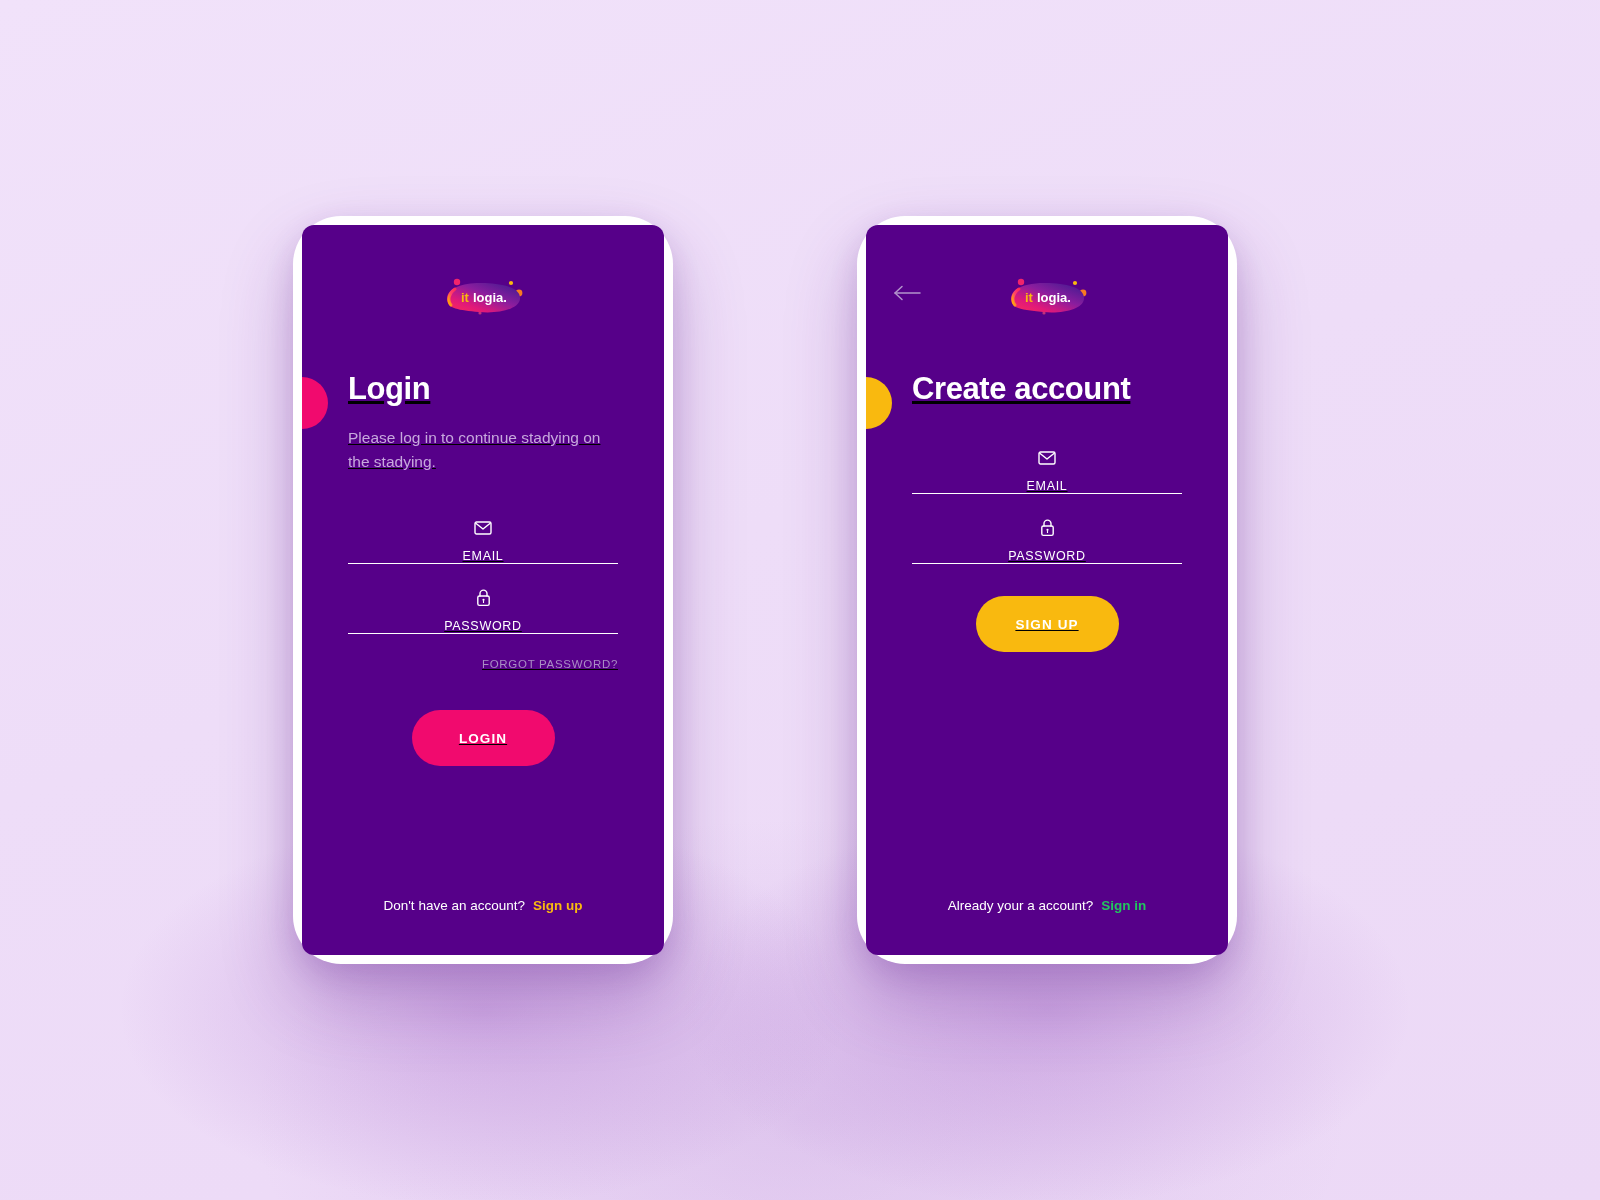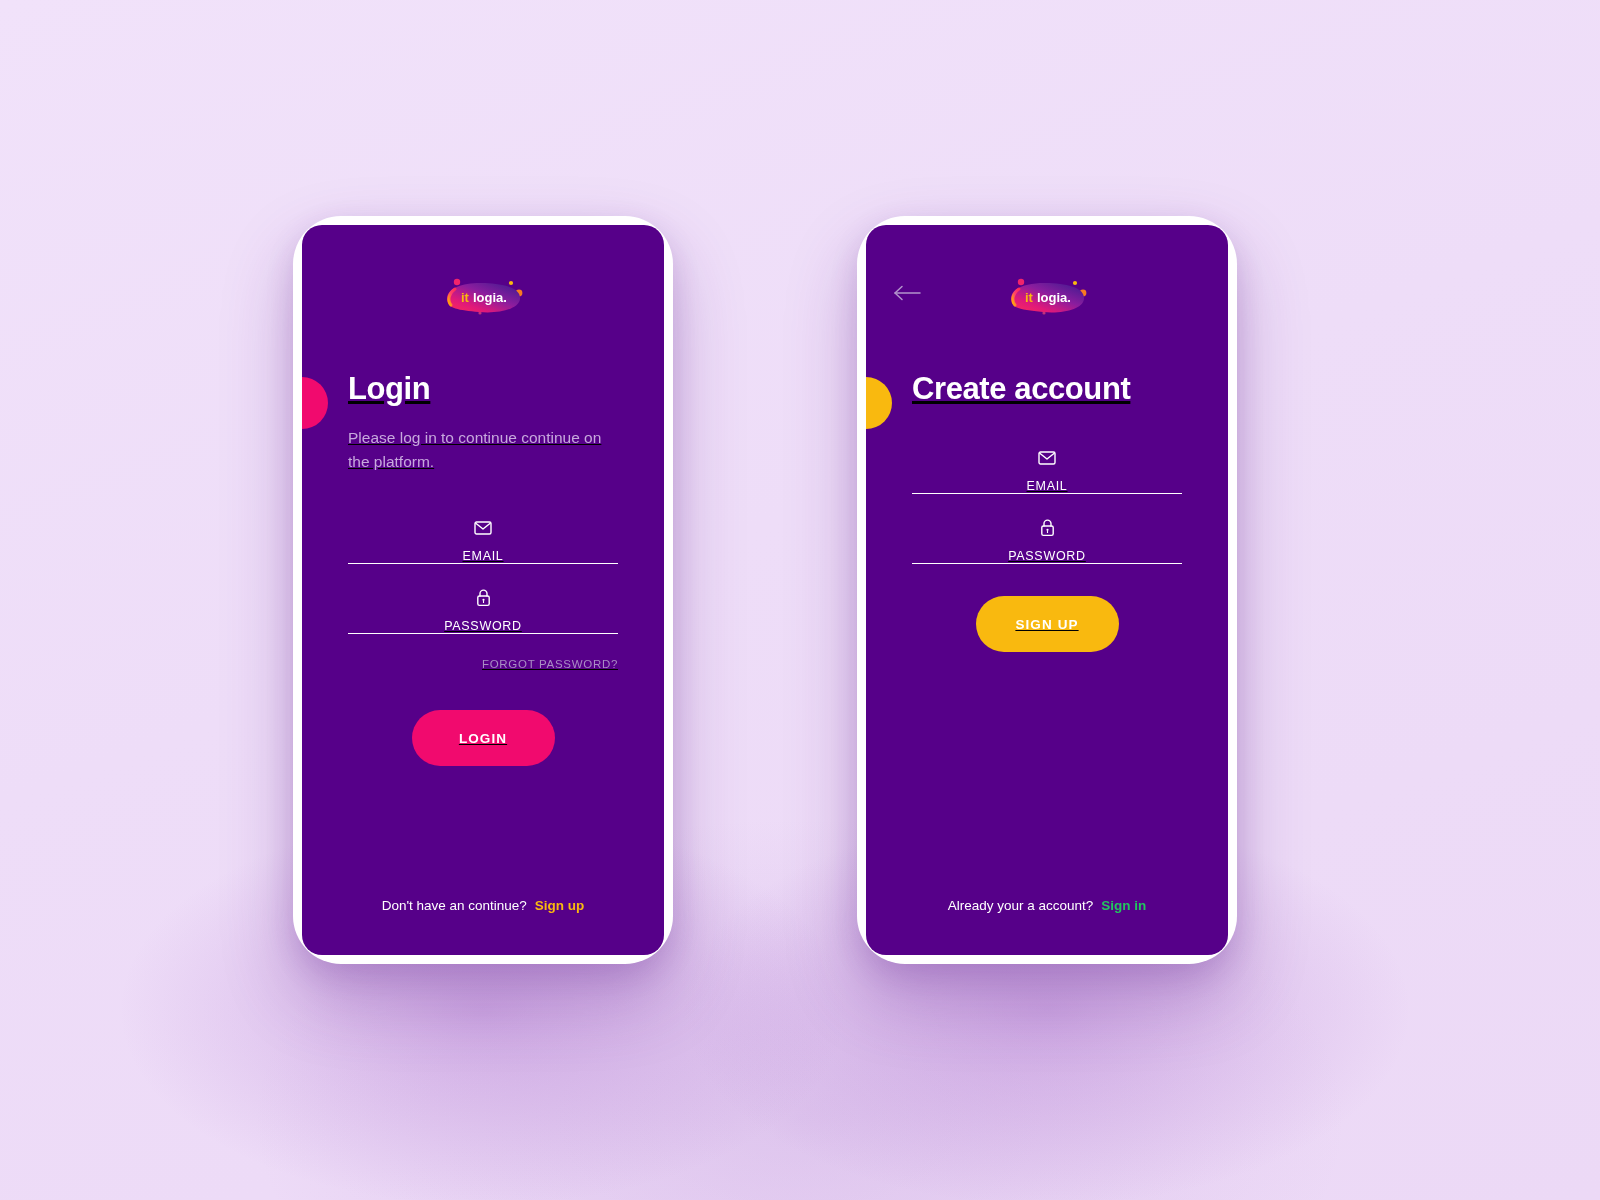--- a/index.html
+++ b/index.html
@@ -39,21 +39,21 @@
       0 34px 70px rgba(96, 30, 140, 0.30),
       0 10px 28px rgba(96, 30, 140, 0.16);
   }
   .phone.one { left: 293px; top: 216px; }
   .phone.two { left: 857px; top: 216px; }
 
   .screen {
     position: relative;
     width: 100%;
     height: 100%;
-    border-radius: 20px;
+    border-radius: 12px;
     background: #560089;
     overflow: hidden;
   }
 
   
   .accent-dot {
     position: absolute;
     left: -26px;
     width: 52px;
     height: 52px;
@@ -228,21 +228,21 @@
           <path d="M12 30 C12 18, 30 13, 50 14 C72 15, 86 20, 85 30 C84 40, 64 45, 44 43 C24 41, 12 40, 12 30 Z" fill="url(#blobA)"></path>
           <path d="M20 20 C14 24, 12 31, 16 36" stroke="url(#ringA)" stroke-width="3" fill="none" stroke-linecap="round"></path>
           <text x="26" y="33" font-family="Liberation Sans, sans-serif" font-size="13" font-weight="bold" fill="#f9b90f">it</text>
           <text x="38" y="33" font-family="Liberation Sans, sans-serif" font-size="13" font-weight="bold" fill="#ffffff">logia.</text>
         </svg>
       </div>
     </div>
 
     <div class="content">
       <div class="title">Login</div>
-      <div class="subtitle">Please log in to continue continue on the platform.</div>
+      <div class="subtitle">Please log in to continue stadying on the stadying.</div>
 
       <div class="form">
 
         <div class="field">
           <span class="ficon">
             <svg width="18" height="14" viewBox="0 0 18 14" fill="none" xmlns="http://www.w3.org/2000/svg">
               <rect x="1" y="1" width="16" height="12" rx="1.5" stroke="#ffffff" stroke-width="1.4"></rect>
               <path d="M1.8 2.2 L9 8 L16.2 2.2" stroke="#ffffff" stroke-width="1.4" fill="none" stroke-linecap="round" stroke-linejoin="round"></path>
             </svg>
           </span>
@@ -263,21 +263,21 @@
 
         <div class="forgot">FORGOT PASSWORD?</div>
 
         <div class="cta-wrap" style="margin-top:40px;">
           <button class="cta pink">LOGIN</button>
         </div>
       </div>
     </div>
 
     <div class="footer">
-      <span>Don't have an continue?</span><span class="link amber">Sign up</span>
+      <span>Don't have an account?</span><span class="link amber">Sign up</span>
     </div>
 
   </div>
 </div>
 
 <div class="phone two">
   <div class="screen">
 
     <div class="accent-dot amber"></div>
 

